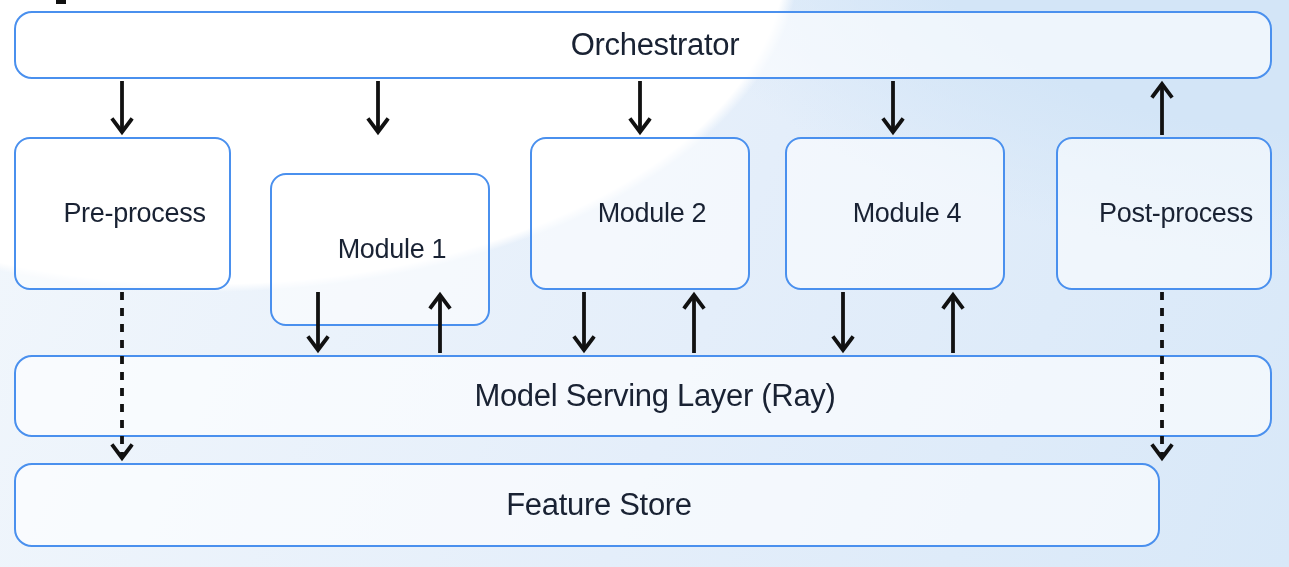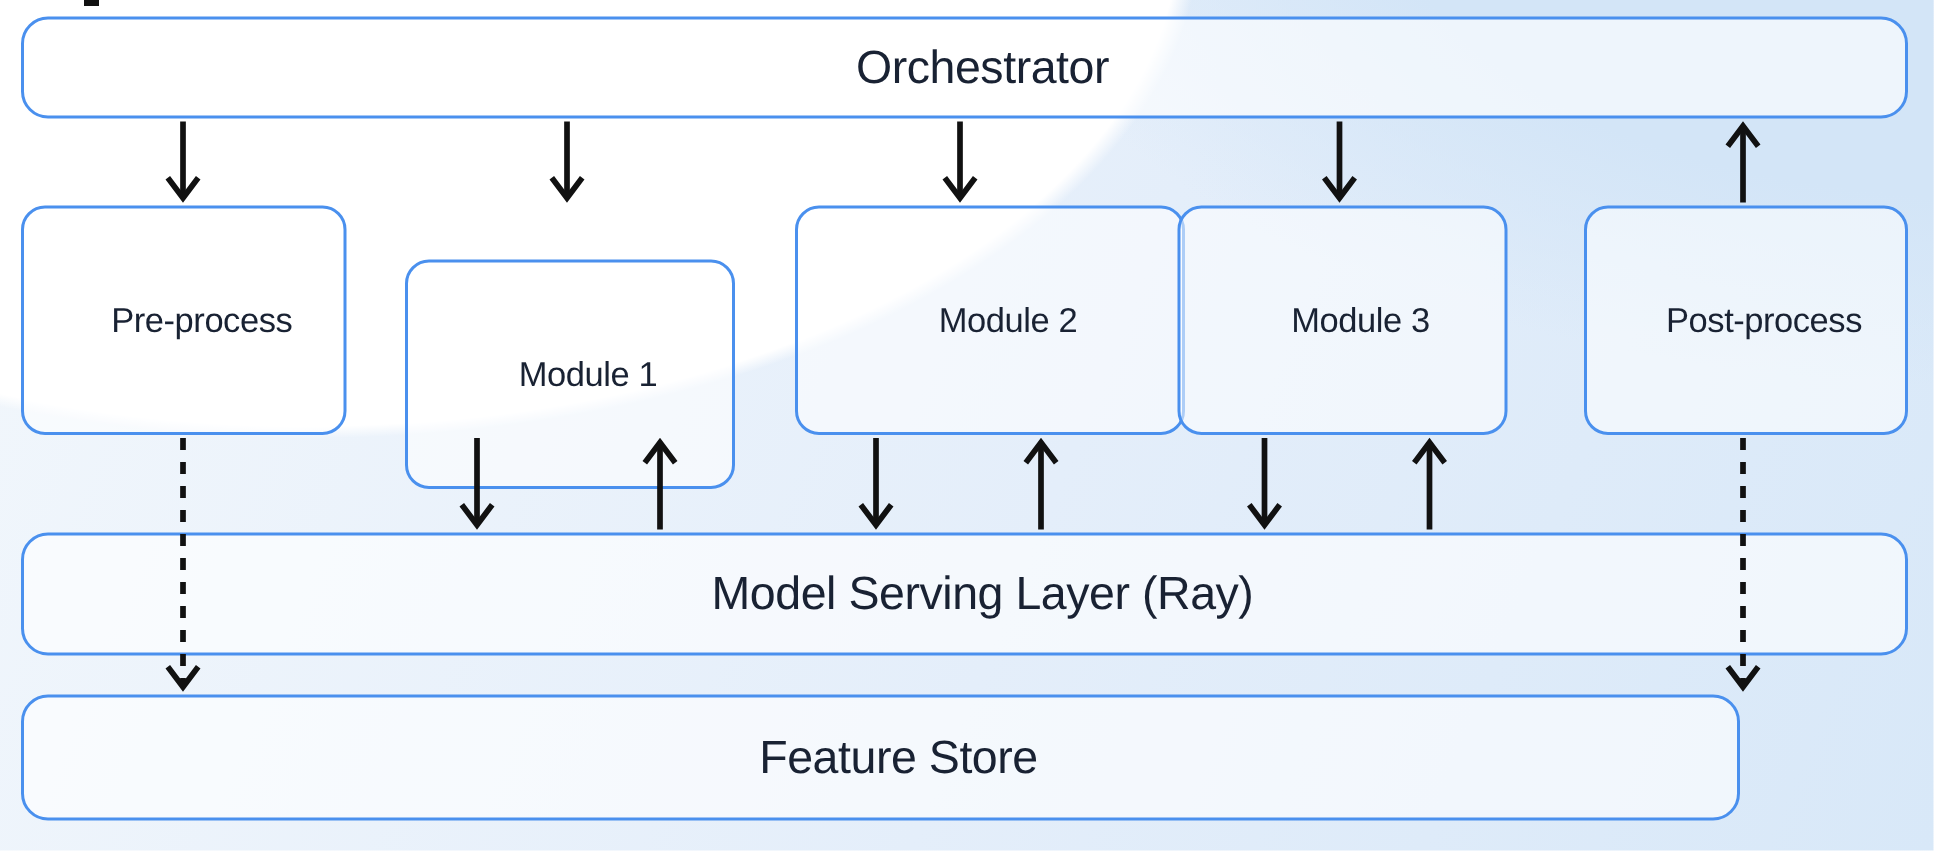--- a/index.html
+++ b/index.html
@@ -30,28 +30,28 @@
     padding-left: 24px;
   }
   .bar {
     border-radius: 18px;
     background: rgba(255,255,255,0.62);
     font-size: 31px;
   }
   .box {
     border-radius: 16px;
     background: rgba(255,255,255,0.55);
-    font-size: 23px;
+    font-size: 27px;
   }
   #orchestrator { left: 14px; top: 11px;  width: 1258px; height: 68px; }
   #serving      { left: 14px; top: 355px; width: 1258px; height: 82px; }
   #feature      { left: 14px; top: 463px; width: 1146px; height: 84px; }
   #pre-process  { left: 14px;   top: 137px; width: 217px; height: 153px; }
   #module-1     { left: 270px;  top: 137px; width: 220px; height: 153px; margin-top: 36px; }
-  #module-2     { left: 530px;  top: 137px; width: 260px; height: 153px; }
+  #module-2     { left: 530px;  top: 137px; width: 220px; height: 153px; }
   #module-3     { left: 785px;  top: 137px; width: 220px; height: 153px; }
   #post-process { left: 1056px; top: 137px; width: 216px; height: 153px; }
   .edges {
     position: absolute;
     left: 0; top: 0;
     width: 1289px; height: 567px;
     pointer-events: none;
   }
   .edge { stroke: #111111; stroke-width: 3.8; fill: none; }
   .edge.dashed { stroke-dasharray: 8 8; }
@@ -76,21 +76,21 @@
   <div class="node box" id="pre-process">
     <span>Pre-process</span>
   </div>
   <div class="node box" id="module-1">
     <span>Module 1</span>
   </div>
   <div class="node box" id="module-2">
     <span>Module 2</span>
   </div>
   <div class="node box" id="module-3">
-    <span>Module 3</span>
+    <span>Module 4</span>
   </div>
   <div class="node box" id="post-process">
     <span>Post-process</span>
   </div>
 
   <div class="node bar" id="serving">
     <span>Model Serving Layer (Ray)</span>
   </div>
 
   <div class="node bar" id="feature">

